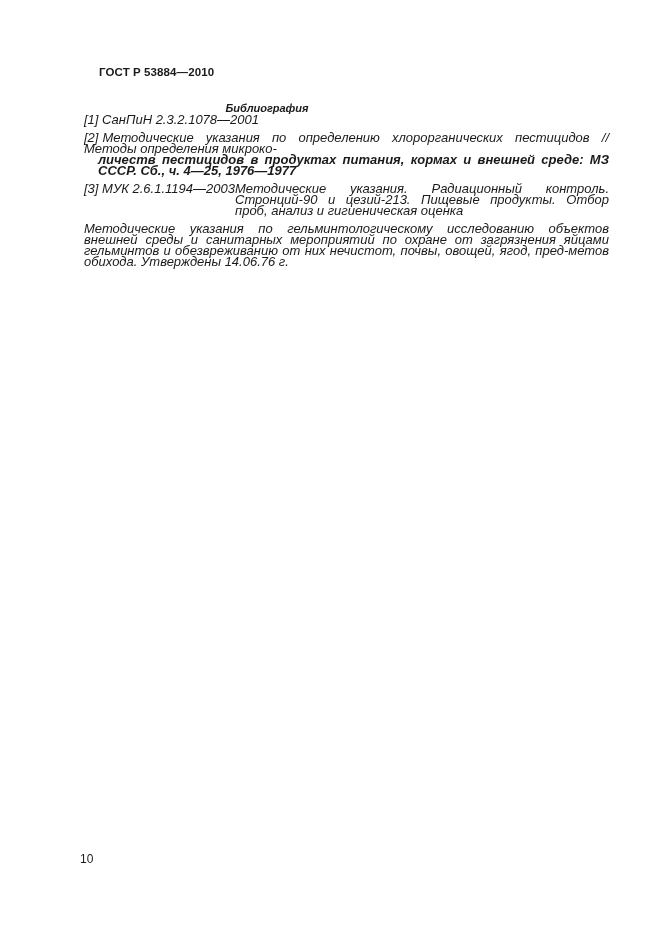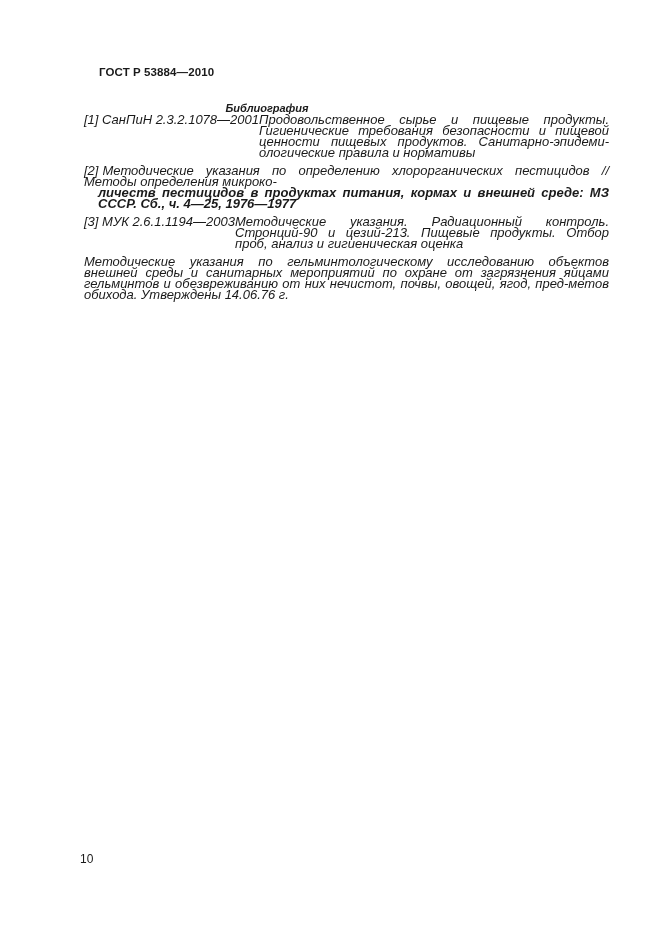--- a/index.html
+++ b/index.html
@@ -78,21 +78,20 @@
 </head>
 <body>
 
 <div class="doc-header">ГОСТ Р 53884—2010</div>
 
 <div class="section-title">Библиография</div>
 
 <div class="bib-list">
   <div class="bib-entry">
     <span class="ref">[1] СанПиН 2.3.2.1078—2001</span>
-    <span class="desc">Продовольственное сырье и пищевые продукты. Гигиенические требования безопасности и пищевой ценности пищевых продуктов. Санитарно-эпидеми-ологические правила и нормативы</span>
   </div>
   <div class="bib-entry full">
     <span class="num">[2]</span><span>Методические указания по определению хлорорганических пестицидов // Методы определения микроко-</span>
     <span class="cont">личеств пестицидов в продуктах питания, кормах и внешней среде: МЗ СССР. Сб., ч. 4—25, 1976—1977</span>
   </div>
   <div class="bib-entry">
     <span class="ref">[3] МУК 2.6.1.1194—2003</span>
     <span class="desc">Методические указания. Радиационный контроль. Стронций-90 и цезий-213. Пищевые продукты. Отбор проб, анализ и гигиеническая оценка</span>
   </div>
   <div class="bib-entry">

